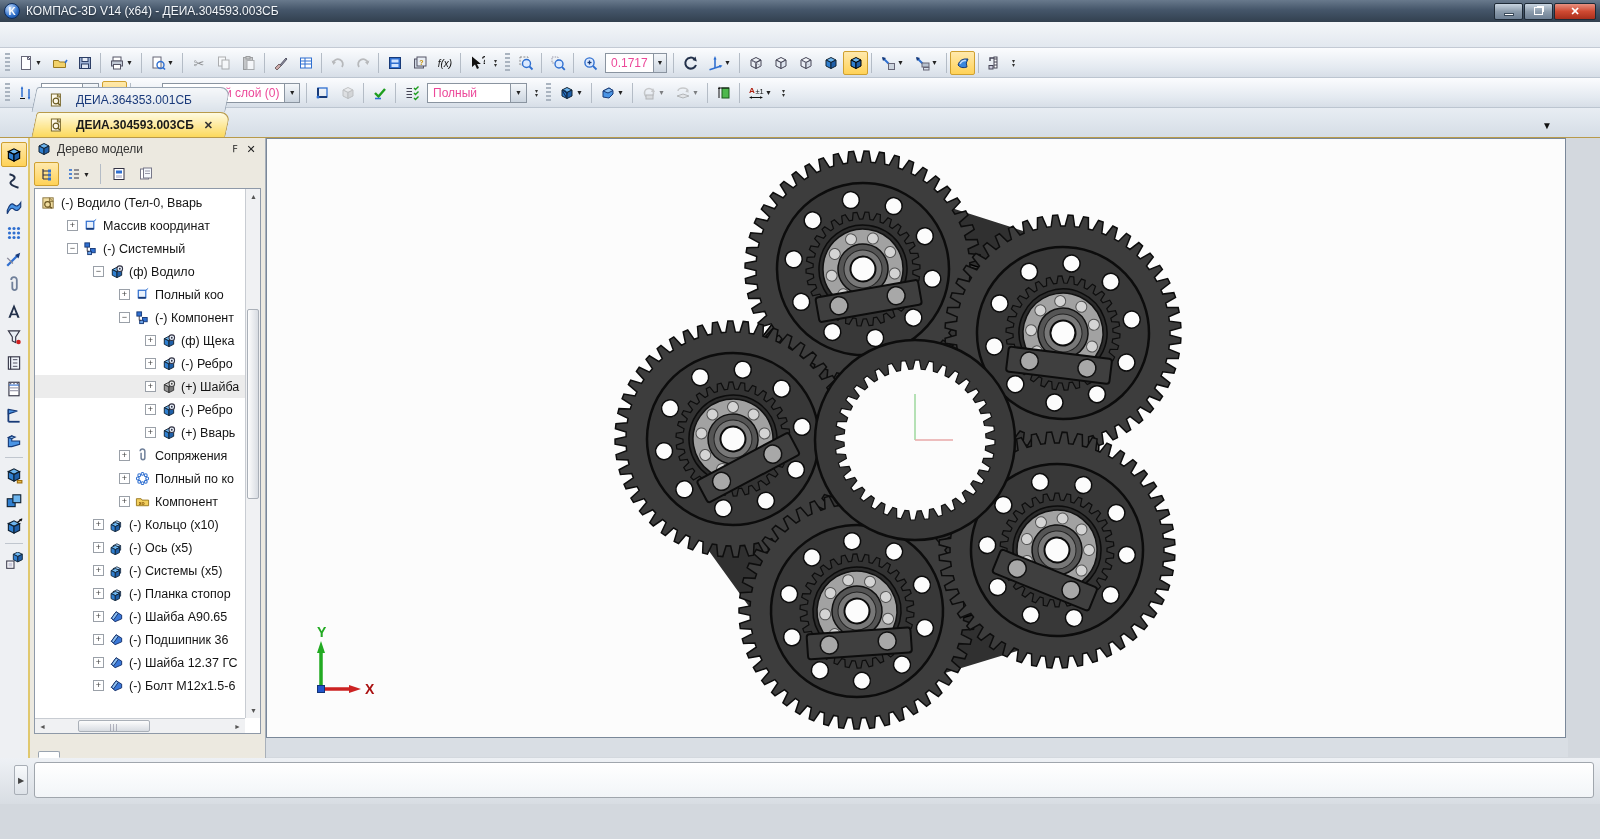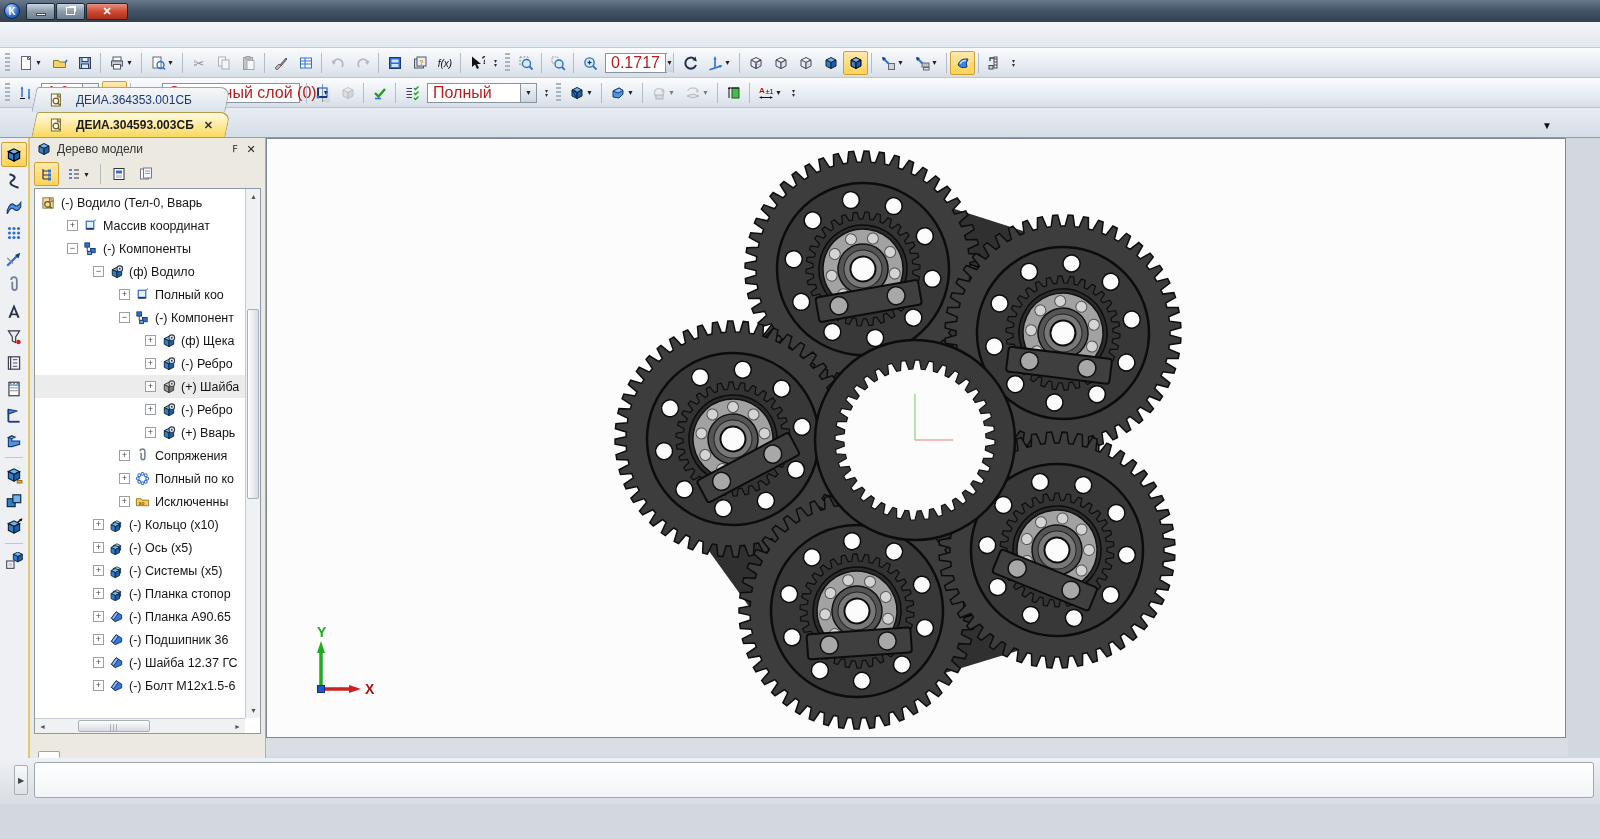--- a/index.html
+++ b/index.html
@@ -17,21 +17,21 @@
   .menu-item::first-letter { text-decoration:underline; }
   .toolbar { height:30px; background:linear-gradient(#fbfcfe,#e3e9f0 70%,#d7dee7); display:flex; align-items:center; padding:0 2px; border-bottom:1px solid #bcc5d0; }
   .grip { width:5px; height:20px; margin:0 3px; background:repeating-linear-gradient(180deg,#aab4c0 0 2px,transparent 2px 4px); }
   .tsep { width:1px; height:20px; background:#b4bcc6; margin:0 3px; }
   .tbtn { width:25px; height:24px; display:flex; align-items:center; justify-content:center; border:1px solid transparent; border-radius:2px; position:relative; }
   .tbtn.active { background:linear-gradient(#ffe9ad,#ffd257); border-color:#cfa030; }
   .tbtn.grayed { filter:grayscale(1) opacity(.55); }
   .tbtn .dd { font-size:7px; color:#222; margin-left:1px; }
   .has-dd { width:34px; }
   .combo { height:20px; background:#fff; border:1px solid #8a94a0; display:flex; align-items:center; margin:0 3px; }
-  .combo .val { padding:0 5px; flex:1; font-size:16px; color:#b91c1c; white-space:nowrap; }
+  .combo .val { padding:0 5px; flex:1; font-size:12px; color:#ec4899; white-space:nowrap; }
   .combo .cbtn { width:16px; height:100%; background:linear-gradient(#f4f7fa,#ccd5df); border-left:1px solid #8a94a0; display:flex; align-items:center; justify-content:center; font-size:7px; color:#222; }
   .overflow { width:13px; height:24px; display:flex; flex-direction:column; align-items:center; justify-content:center; font-size:6px; color:#333; line-height:4px; }
   .tabbar { height:30px; background:linear-gradient(#e8edf3,#d5dde6); display:flex; align-items:flex-end; padding-left:34px; border-bottom:1px solid #b89a4a; position:relative; }
   .doc-tab { height:25px; display:flex; align-items:center; gap:6px; padding:0 14px; border:1px solid #9aa6b4; border-bottom:none; border-radius:3px 10px 0 0; background:linear-gradient(#f6f8fa,#dbe2ea); color:#1a3a7a; transform:skewX(-12deg); margin-right:-6px; }
   .doc-tab > * { transform:skewX(12deg); }
   .doc-tab.active { background:linear-gradient(#fffbe2,#fcd95c); border-color:#b89a4a; color:#1a1a1a; font-weight:bold; z-index:2; }
   .tab-close { font-size:11px; color:#333; font-weight:bold; margin-left:4px; }
   .tab-list-btn { position:absolute; right:48px; bottom:6px; font-size:10px; color:#111; }
   .main { display:flex; height:620px; }
   .left-strip { width:30px; background:#eef0f3; border-right:2px solid #e0c86e; display:flex; flex-direction:column; align-items:center; padding-top:4px; gap:1px; }
@@ -65,20 +65,21 @@
   .collapse-btn { width:14px; height:30px; background:linear-gradient(#f8fafc,#dde2e8); border:1px solid #a8aeb6; border-radius:2px; font-size:8px; color:#444; display:flex; align-items:center; justify-content:center; }
   .msg-input { flex:1; height:36px; background:linear-gradient(#ffffff,#f2f5f8); border:1px solid #a0a6ad; border-radius:3px; }
   .statusbar { height:33px; background:#d3d8de; }
   svg text { font-family:"Liberation Sans",sans-serif; }
 </style>
 </head>
 <body>
 
 <div class="titlebar">
   <div class="app-icon">K</div>
+  <div class="title-text">КОМПАС-3D V14 (x64) - ДЕИА.304593.003СБ</div>
   <div class="win-btns">
     <div class="win-btn">
         <div class="min-glyph"></div>
       </div>
     <div class="win-btn">
         <div class="restore-glyph"></div>
       </div>
     <div class="win-btn close">
         <span>✕</span>
       </div>
@@ -472,21 +473,21 @@
           <line x1="2.5" y1="3.5" x2="8" y2="3.5" stroke="#445"></line>
           <line x1="2.5" y1="6.5" x2="8" y2="6.5" stroke="#445"></line>
           <line x1="2.5" y1="9.5" x2="8" y2="9.5" stroke="#445"></line>
           <line x1="2.5" y1="12.5" x2="8" y2="12.5" stroke="#445"></line>
           <path d="M10 3 l1.5 1.5 L14.5 1.5" fill="none" stroke="#1e9e1e" stroke-width="1.4"></path>
           <path d="M10 8 l1.5 1.5 L14.5 6.5" fill="none" stroke="#1e9e1e" stroke-width="1.4"></path>
           <path d="M10 13 l1.5 1.5 L14.5 11.5" fill="none" stroke="#1e9e1e" stroke-width="1.4"></path>
         </svg>
       </span>
     </div>
-    <div class="combo" style="width: 110px;">
+    <div class="combo" style="width: 100px;">
       <div class="val">Полный</div>
       <div class="cbtn">▼</div>
     </div>
     <div class="overflow">▾<br>▾</div>
     <div class="grip"></div>
     <div class="tbtn has-dd">
       <span style="display:flex">
         <svg width="16" height="16" viewBox="0 0 16 16">
           <polygon points="3,5 8,2.5 13,5 8,7.5" fill="#6db5ee" stroke="#123"></polygon>
           <polygon points="3,5 8,7.5 8,13.5 3,11" fill="#2f7fd0" stroke="#123"></polygon>
@@ -836,21 +837,21 @@
             <span style="width: 32px; flex: 0 0 auto;"></span>
             <span class="expbox">−</span>
             <span class="ticon">
               <svg width="15" height="15" viewBox="0 0 16 16">
                 <rect x="2" y="2" width="5" height="4.5" fill="#2f6fd0" stroke="#173a78"></rect>
                 <rect x="8" y="8" width="5" height="4.5" fill="#2f6fd0" stroke="#173a78"></rect>
                 <rect x="5" y="11" width="4" height="3.5" fill="#6da4e8" stroke="#173a78"></rect>
                 <path d="M4.5 6.5 v4.5 h2" fill="none" stroke="#334"></path>
               </svg>
             </span>
-            <span>(-) Компоненты</span>
+            <span>(-) Системный</span>
           </div>
           <div class="trow">
             <span style="width: 58px; flex: 0 0 auto;"></span>
             <span class="expbox">−</span>
             <span class="ticon">
               <svg width="15" height="15" viewBox="0 0 16 16">
                 <g transform="translate(.5,1)">
                   <polygon points="3,5 8,2.5 13,5 8,7.5" fill="#6db5ee" stroke="#123"></polygon>
                   <polygon points="3,5 8,7.5 8,13.5 3,11" fill="#2f7fd0" stroke="#123"></polygon>
                   <polygon points="13,5 8,7.5 8,13.5 13,11" fill="#1f5fa8" stroke="#123"></polygon>
@@ -995,21 +996,21 @@
           </div>
           <div class="trow">
             <span style="width: 84px; flex: 0 0 auto;"></span>
             <span class="expbox">+</span>
             <span class="ticon">
               <svg width="15" height="15" viewBox="0 0 16 16">
                 <path d="M1.5 12.5 L1.5 5 h5 l1 1.5 h7 v6 z" fill="#f2cf5e" stroke="#9a7a20"></path>
                 <text x="4" y="11.5" font-size="5.5" font-weight="bold" fill="#7a4a00">xo</text>
               </svg>
             </span>
-            <span>Исключенны</span>
+            <span>Компонент</span>
           </div>
           <div class="trow">
             <span style="width: 58px; flex: 0 0 auto;"></span>
             <span class="expbox">+</span>
             <span class="ticon">
               <svg width="15" height="15" viewBox="0 0 16 16">
                 <g transform="translate(2,2) scale(.8)">
                   <polygon points="3,5 8,2.5 13,5 8,7.5" fill="#9cc8f0" stroke="#123"></polygon>
                   <polygon points="3,5 8,7.5 8,13.5 3,11" fill="#5a94d8" stroke="#123"></polygon>
                   <polygon points="13,5 8,7.5 8,13.5 13,11" fill="#3a6cb0" stroke="#123"></polygon>
@@ -1082,21 +1083,21 @@
           </div>
           <div class="trow">
             <span style="width: 58px; flex: 0 0 auto;"></span>
             <span class="expbox">+</span>
             <span class="ticon">
               <svg width="15" height="15" viewBox="0 0 16 16">
                 <polygon points="2.5,10 7.5,3 13.5,6.5 13.5,10.5 6.5,13.5" fill="#3a78d8" stroke="#15306a"></polygon>
                 <polygon points="2.5,10 7.5,3 10,4.5 5,11.5" fill="#8fc2f2" stroke="#15306a"></polygon>
               </svg>
             </span>
-            <span>(-) Планка А90.65</span>
+            <span>(-) Шайба А90.65</span>
           </div>
           <div class="trow">
             <span style="width: 58px; flex: 0 0 auto;"></span>
             <span class="expbox">+</span>
             <span class="ticon">
               <svg width="15" height="15" viewBox="0 0 16 16">
                 <polygon points="2.5,10 7.5,3 13.5,6.5 13.5,10.5 6.5,13.5" fill="#3a78d8" stroke="#15306a"></polygon>
                 <polygon points="2.5,10 7.5,3 10,4.5 5,11.5" fill="#8fc2f2" stroke="#15306a"></polygon>
               </svg>
             </span>

